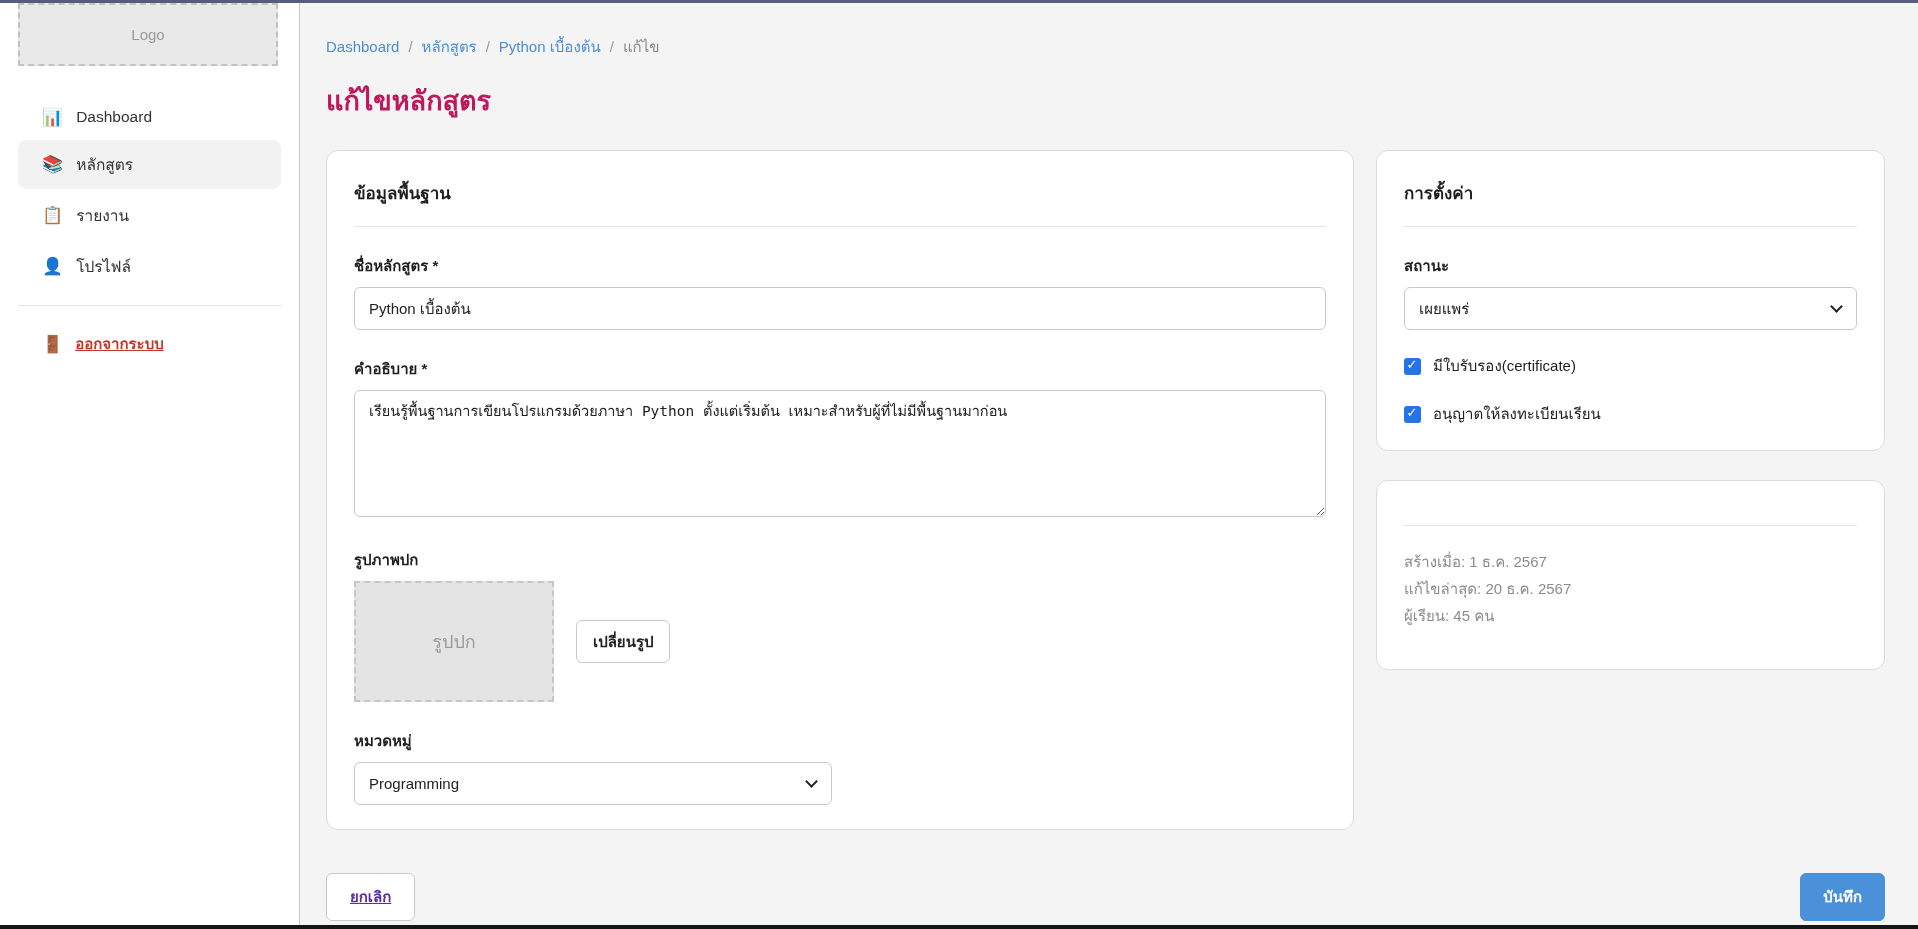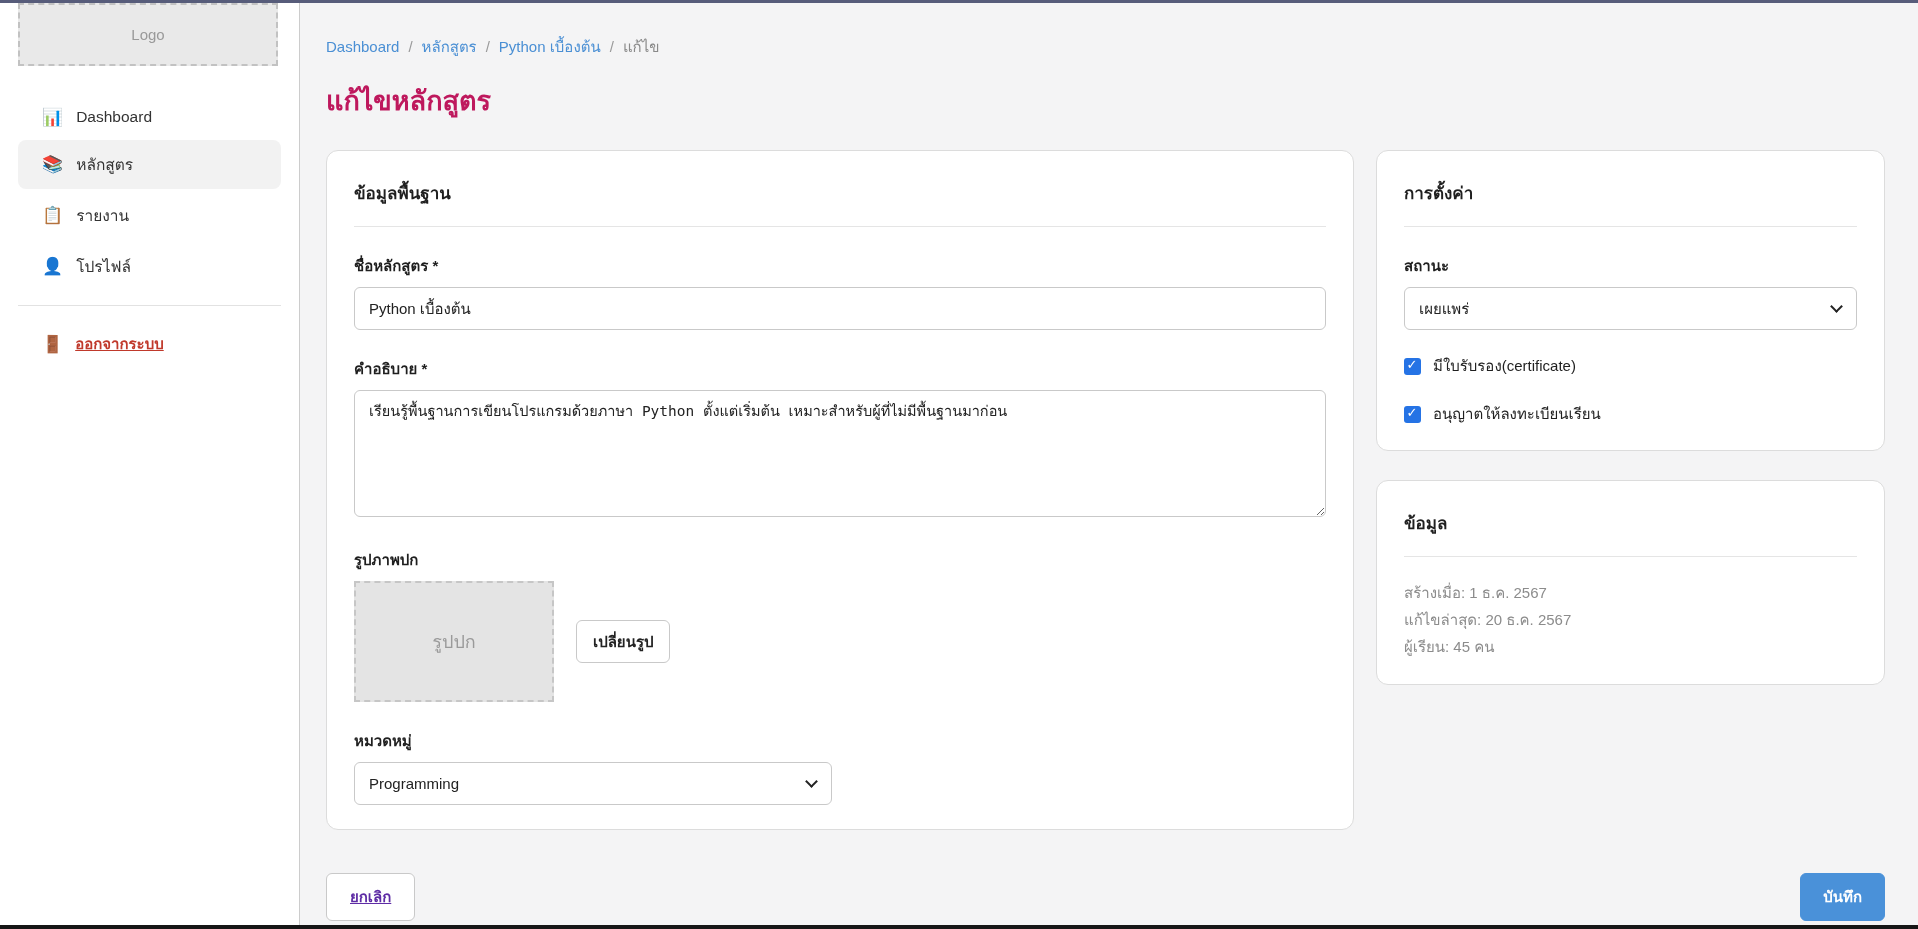--- a/index.html
+++ b/index.html
@@ -219,21 +219,20 @@
             <span>มีใบรับรอง(certificate)</span>
           </label>
 
           <label class="check-row">
             <span class="checkbox" role="checkbox" aria-checked="true"></span>
             <span>อนุญาตให้ลงทะเบียนเรียน</span>
           </label>
         </section>
 
         <section class="card info-card">
-          <h2 class="card-title">ข้อมูล</h2>
           <hr class="card-divider">
           <div class="info-lines">
             <div class="info-line">สร้างเมื่อ: 1 ธ.ค. 2567</div>
             <div class="info-line">แก้ไขล่าสุด: 20 ธ.ค. 2567</div>
             <div class="info-line">ผู้เรียน: 45 คน</div>
           </div>
         </section>
 
       </div>
     </div>

